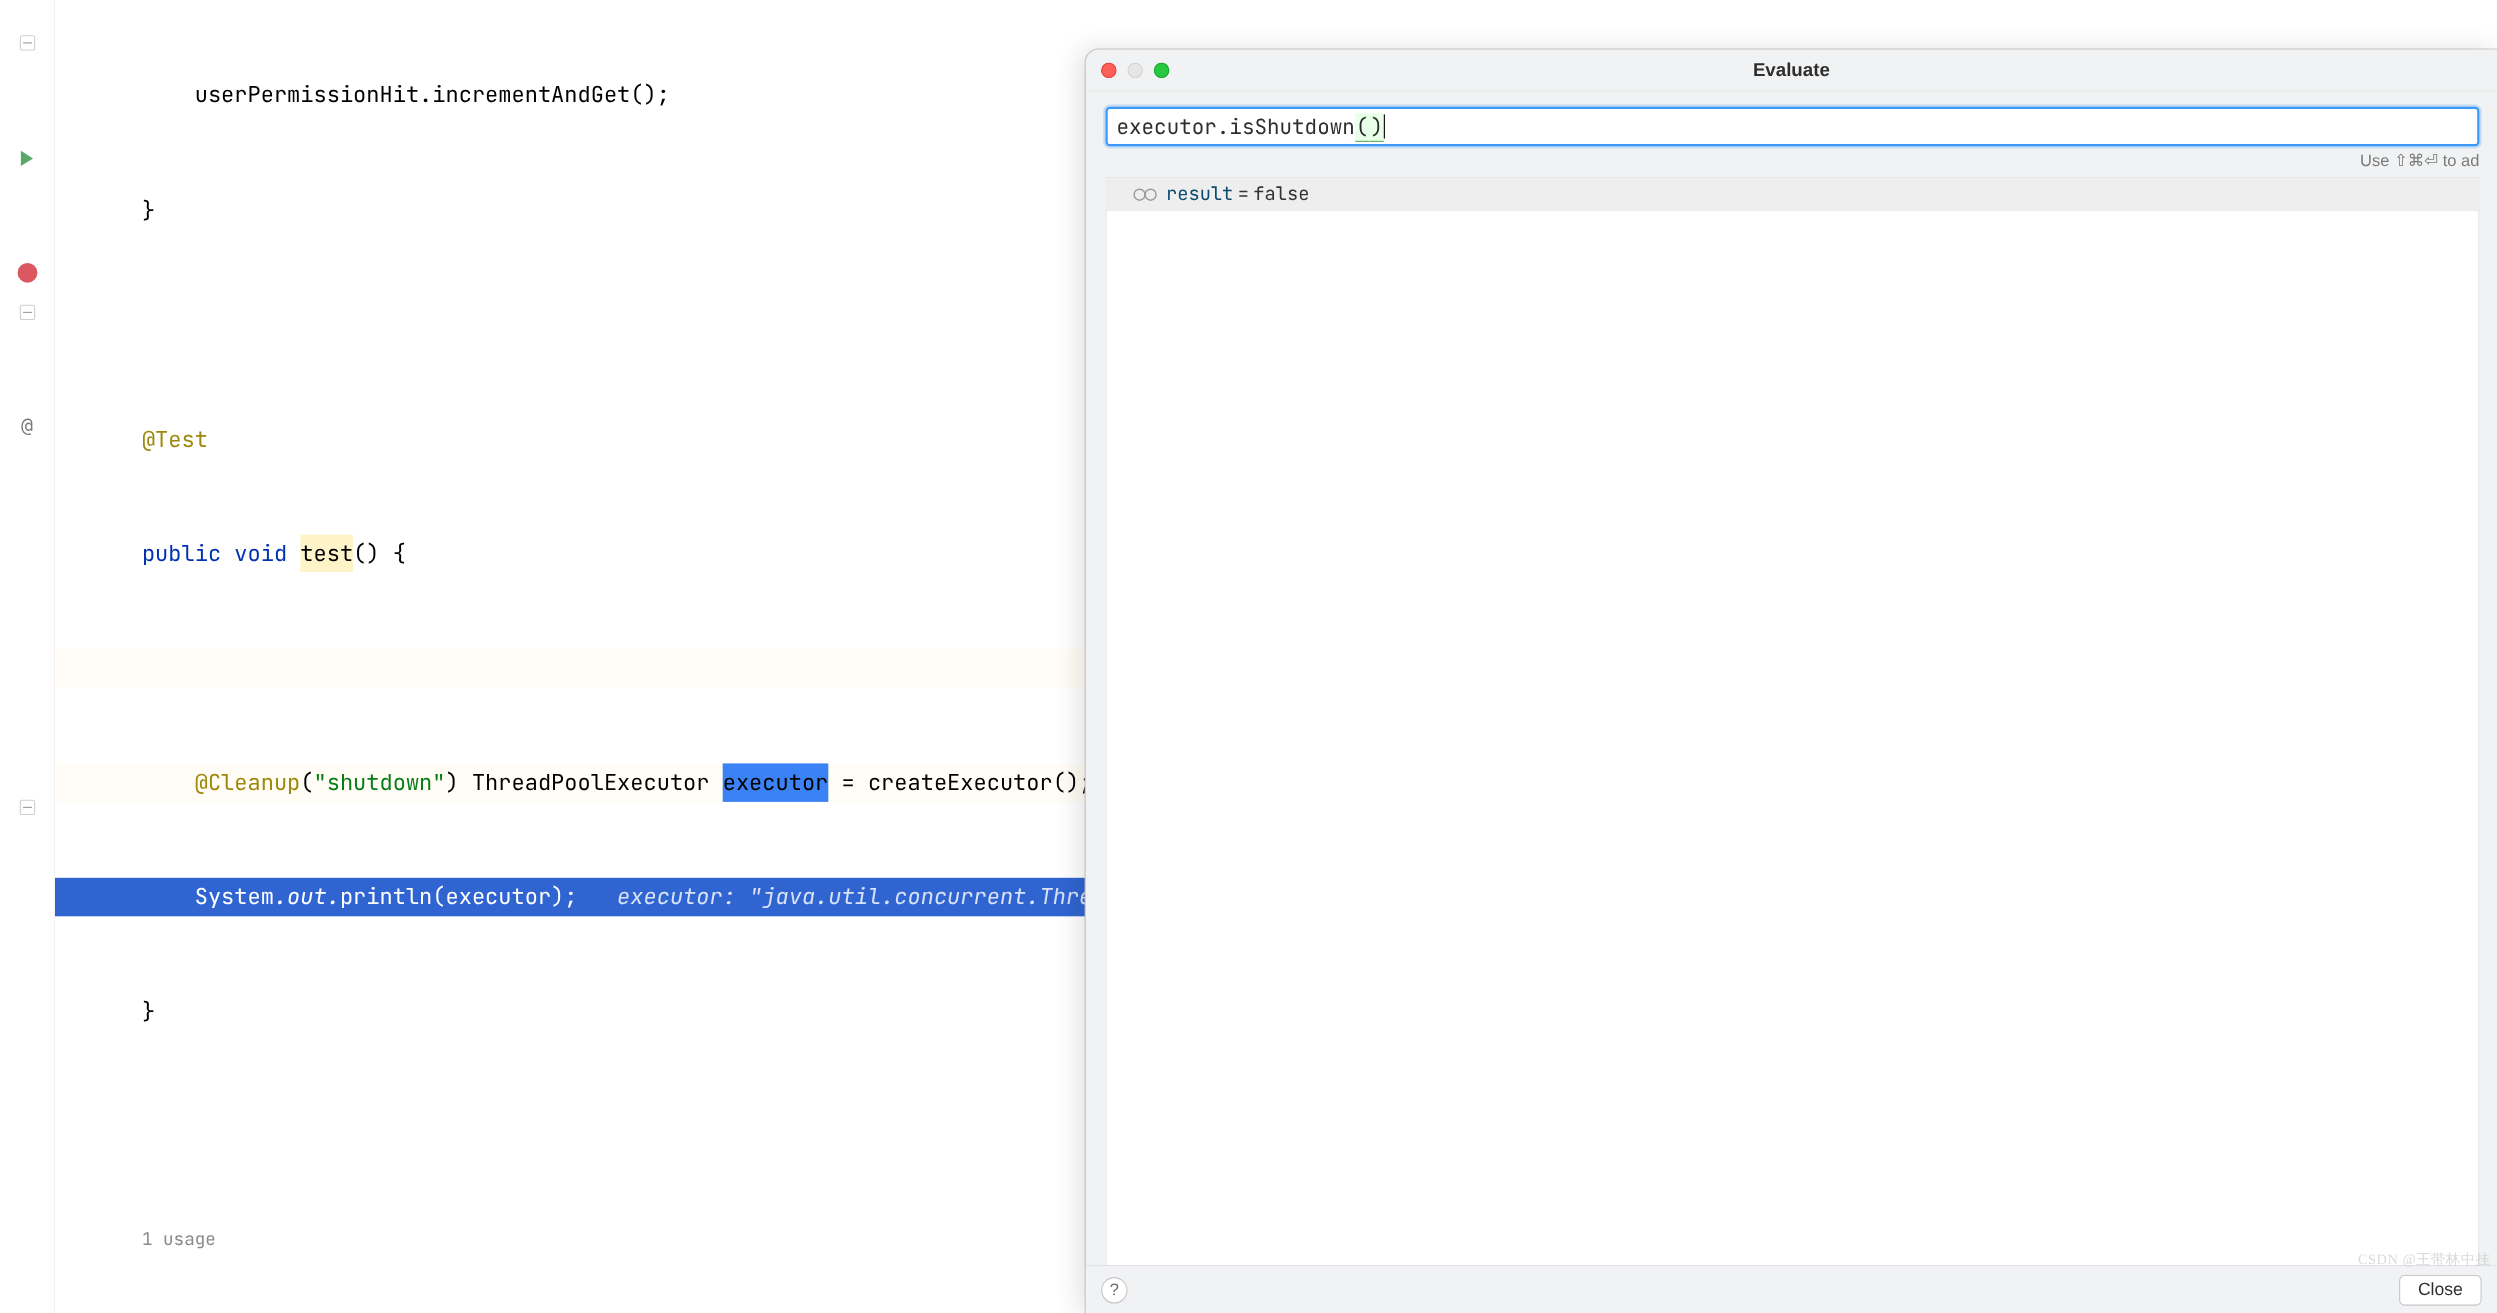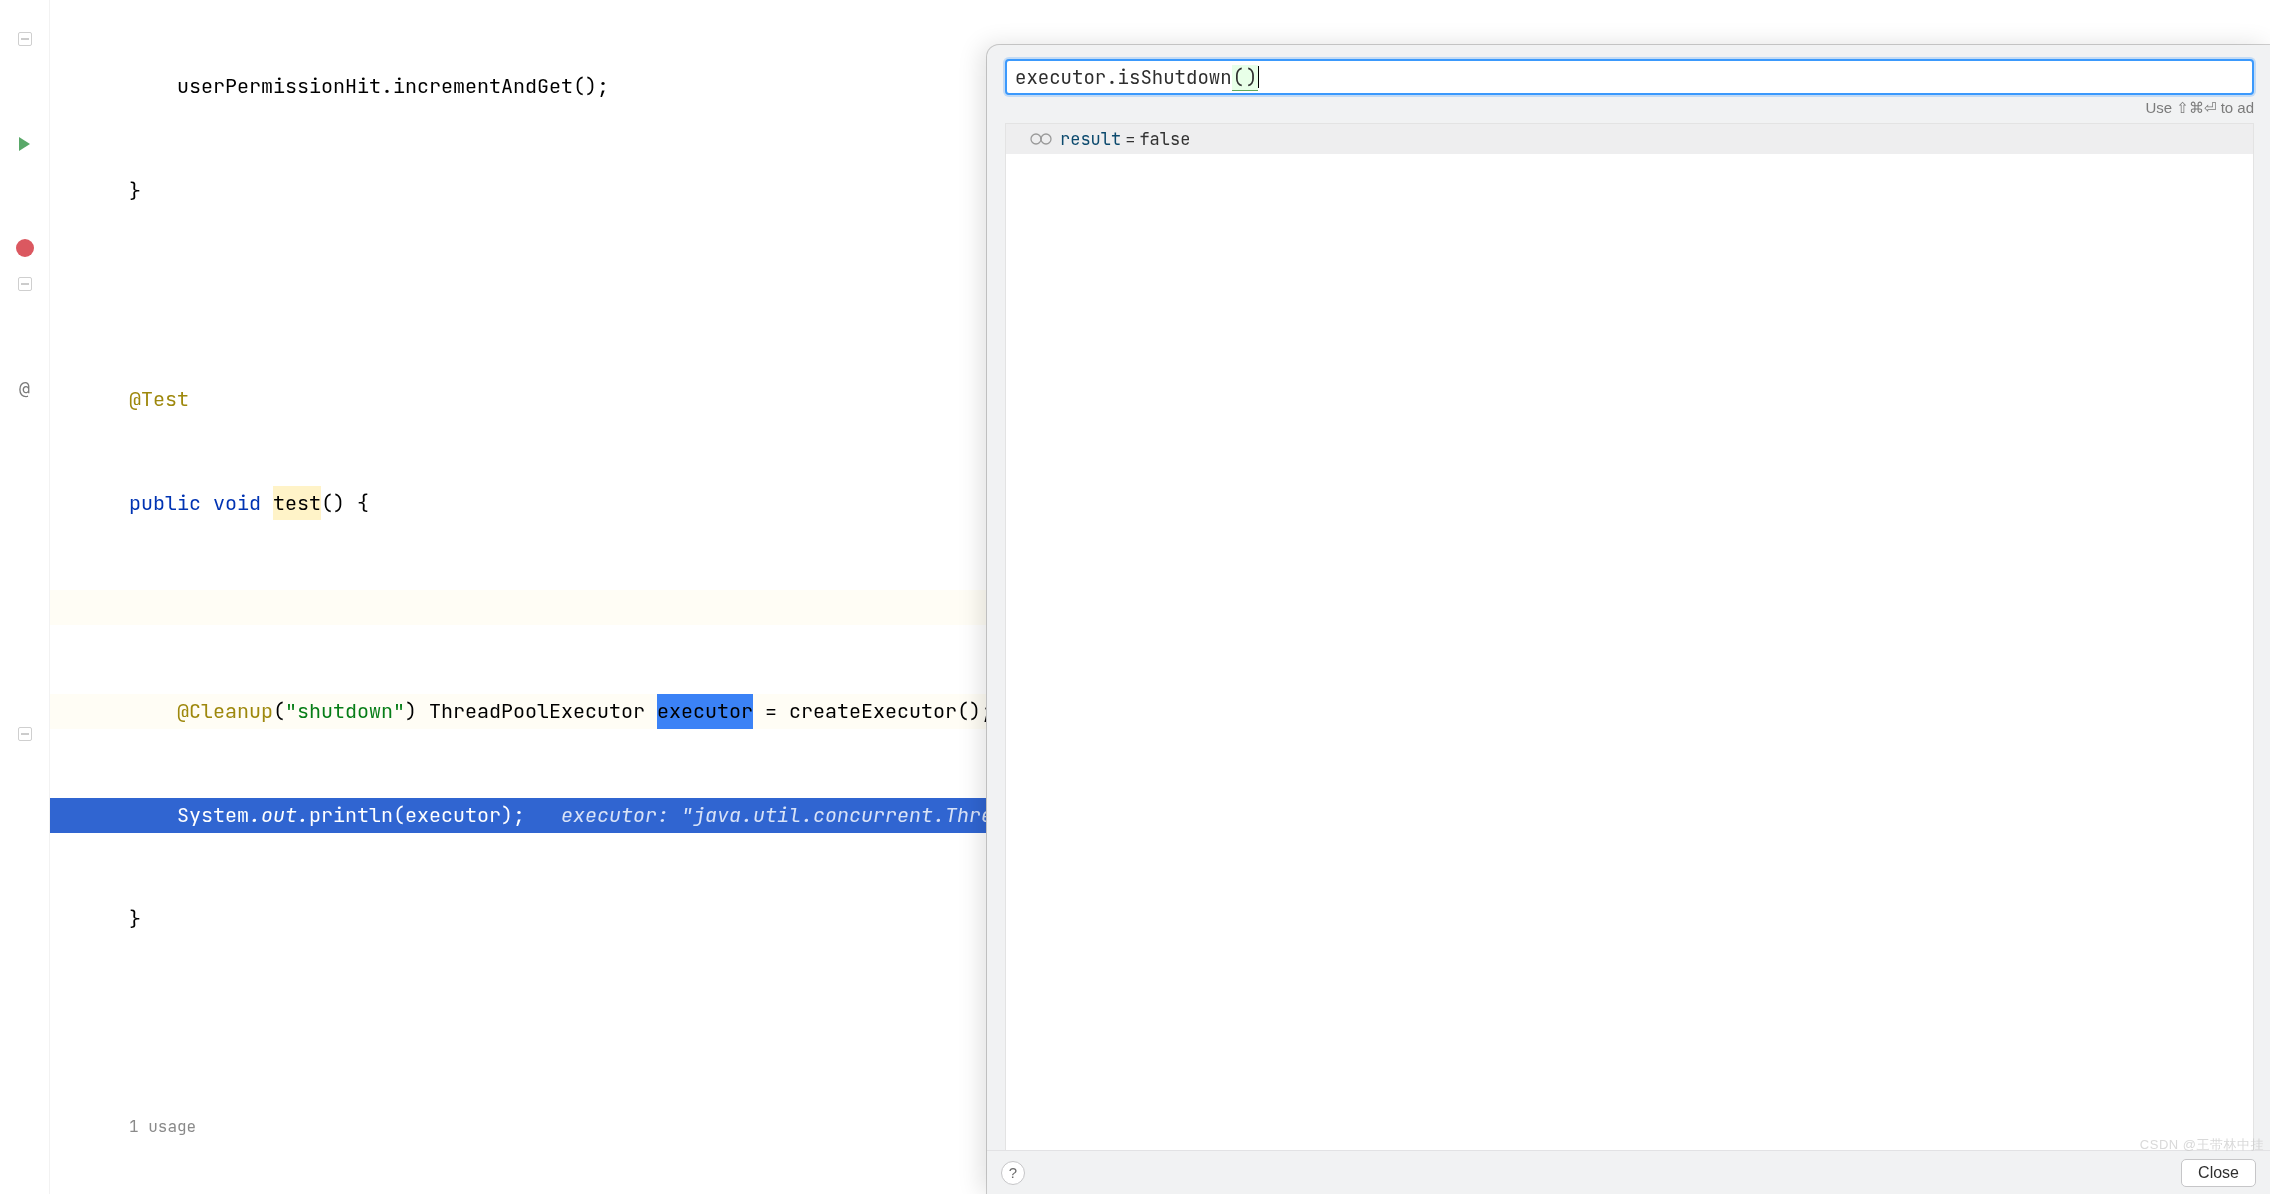--- a/index.html
+++ b/index.html
@@ -208,21 +208,21 @@
       background: #ffffff;
       border: 1px solid #c6c6c8;
       border-radius: 5px;
       padding: 4px 16px;
     }
     .watermark {
       position: absolute;
       right: 6px; bottom: 40px;
       color: #c9c9c9;
       font-size: 13px;
-      font-family: Liberation Sans, sans-serif;
+      font-family: Liberation Serif, serif;
       letter-spacing: .5px;
       opacity: .7;
     }
   </style>
 </head>
 <body>
 
 <div class="editor-area">
   <div class="gutter">
     <div class="gutter-icon" style="top: 29px;">
@@ -265,20 +265,28 @@
     
     
     
     
     
     
   </div>
 </div>
 
 <div class="dialog">
+  <div class="dialog-title-bar">
+    <div class="traffic">
+      <div class="tl red"></div>
+      <div class="tl yellow"></div>
+      <div class="tl green"></div>
+    </div>
+    <div class="dialog-title">Evaluate</div>
+  </div>
 
   <div class="dialog-body" style="flex:1; min-height:0;">
     <div class="expr-input-wrap">
       <span style="font-family:'JetBrains Mono',Menlo,monospace; font-size:19px; padding-left:8px;">executor.isShutdown<span class="paren-hl">(</span><span class="paren-hl">)</span></span>
       <span class="expr-caret"></span>
 
     </div>
     <div class="tip">
       <span>Use </span><span class="kbd">⇧⌘⏎</span><span> to ad</span>
     </div>

